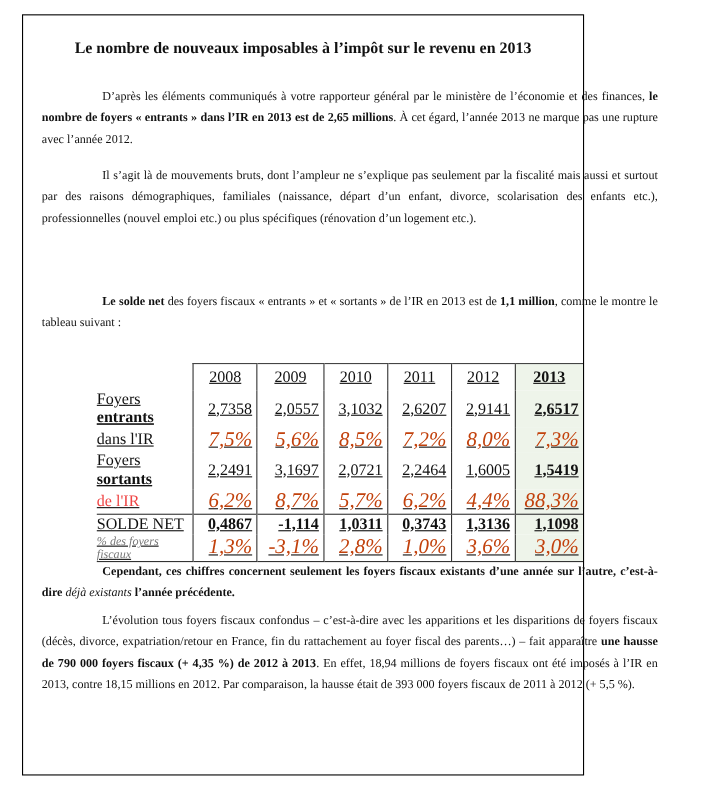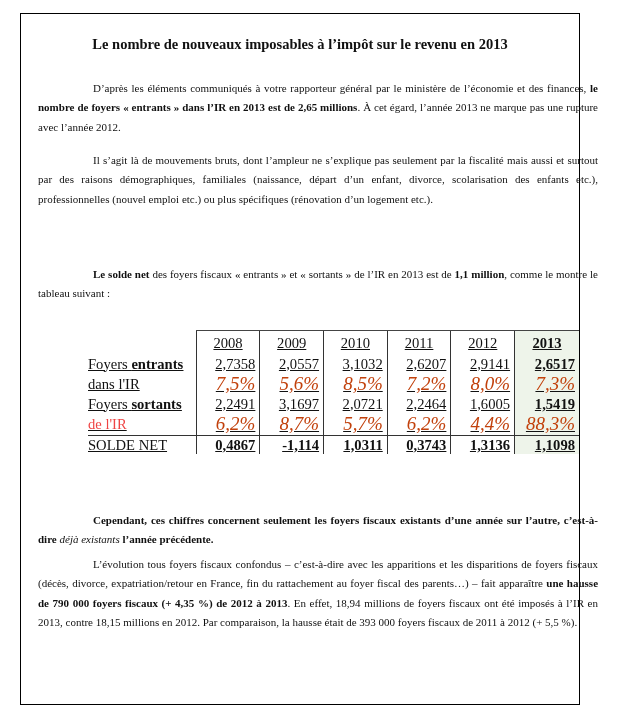--- a/index.html
+++ b/index.html
@@ -1,18 +1,18 @@
 <!DOCTYPE html>
 <html><head>
 <meta charset="utf-8">
 <style>
   html, body { margin: 0; padding: 0; background: #ffffff; }
   body { width: 638px; height: 715px; position: relative; overflow: hidden;
          font-family: "DejaVu Serif", "Liberation Serif", serif; color: #111; }
-  .frame { position: absolute; left: 20px; top: 13px; width: 560px; height: 692px;
+  .frame { position: absolute; left: 20px; top: 13px; width: 511px; height: 692px;
            border: 1.5px solid #000; box-sizing: border-box; }
   .title { position: absolute; left: 0; right: 0; top: 22px; text-align: center;
            font-weight: bold; font-size: 14.5px; font-family: "Liberation Serif", serif; }
   .para { position: absolute; left: 17px; width: 560px; font-size: 11px; line-height: 19.4px;
           text-align: justify; font-family: "Liberation Serif", serif; }
   .para .indent { display: inline-block; width: 55px; }
   .b { font-weight: bold; }
   .i { font-style: italic; }
   #p1 { top: 65px; }
   #p2 { top: 137px; }
@@ -98,20 +98,29 @@
     </tr>
     <tr class="net">
       <td class="lab">SOLDE NET</td>
       <td class="col bold">0,4867</td>
       <td class="col bold">-1,114</td>
       <td class="col bold">1,0311</td>
       <td class="col bold">0,3743</td>
       <td class="col bold">1,3136</td>
       <td class="col hl bold">1,1098</td>
     </tr>
+    <tr class="pct last">
+      <td class="lab">% des foyers fiscaux</td>
+      <td class="col">1,3%</td>
+      <td class="col">-3,1%</td>
+      <td class="col">2,8%</td>
+      <td class="col">1,0%</td>
+      <td class="col">3,6%</td>
+      <td class="col hl">3,0%</td>
+    </tr>
   </tbody>
     </table>
 
   <div class="para b" id="p4"><span class="indent"></span><span>Cependant, ces chiffres concernent seulement les foyers fiscaux existants d’une année sur l’autre, c’est-à-dire </span><span class="i" style="font-weight:normal">déjà existants</span><span> l’année précédente.</span></div>
 
   <div class="para" id="p5"><span class="indent"></span><span>L’évolution tous foyers fiscaux confondus – c’est-à-dire avec les apparitions et les disparitions de foyers fiscaux (décès, divorce, expatriation/retour en France, fin du rattachement au foyer fiscal des parents…) – fait apparaître </span><span class="b">une hausse de 790 000 foyers fiscaux (+ 4,35 %) de 2012 à 2013</span><span>. En effet, 18,94 millions de foyers fiscaux ont été imposés à l’IR en 2013, contre 18,15 millions en 2012. Par comparaison, la hausse était de 393 000 foyers fiscaux de 2011 à 2012 (+ 5,5 %).</span></div>
 
 </div>
 
 </body></html>

